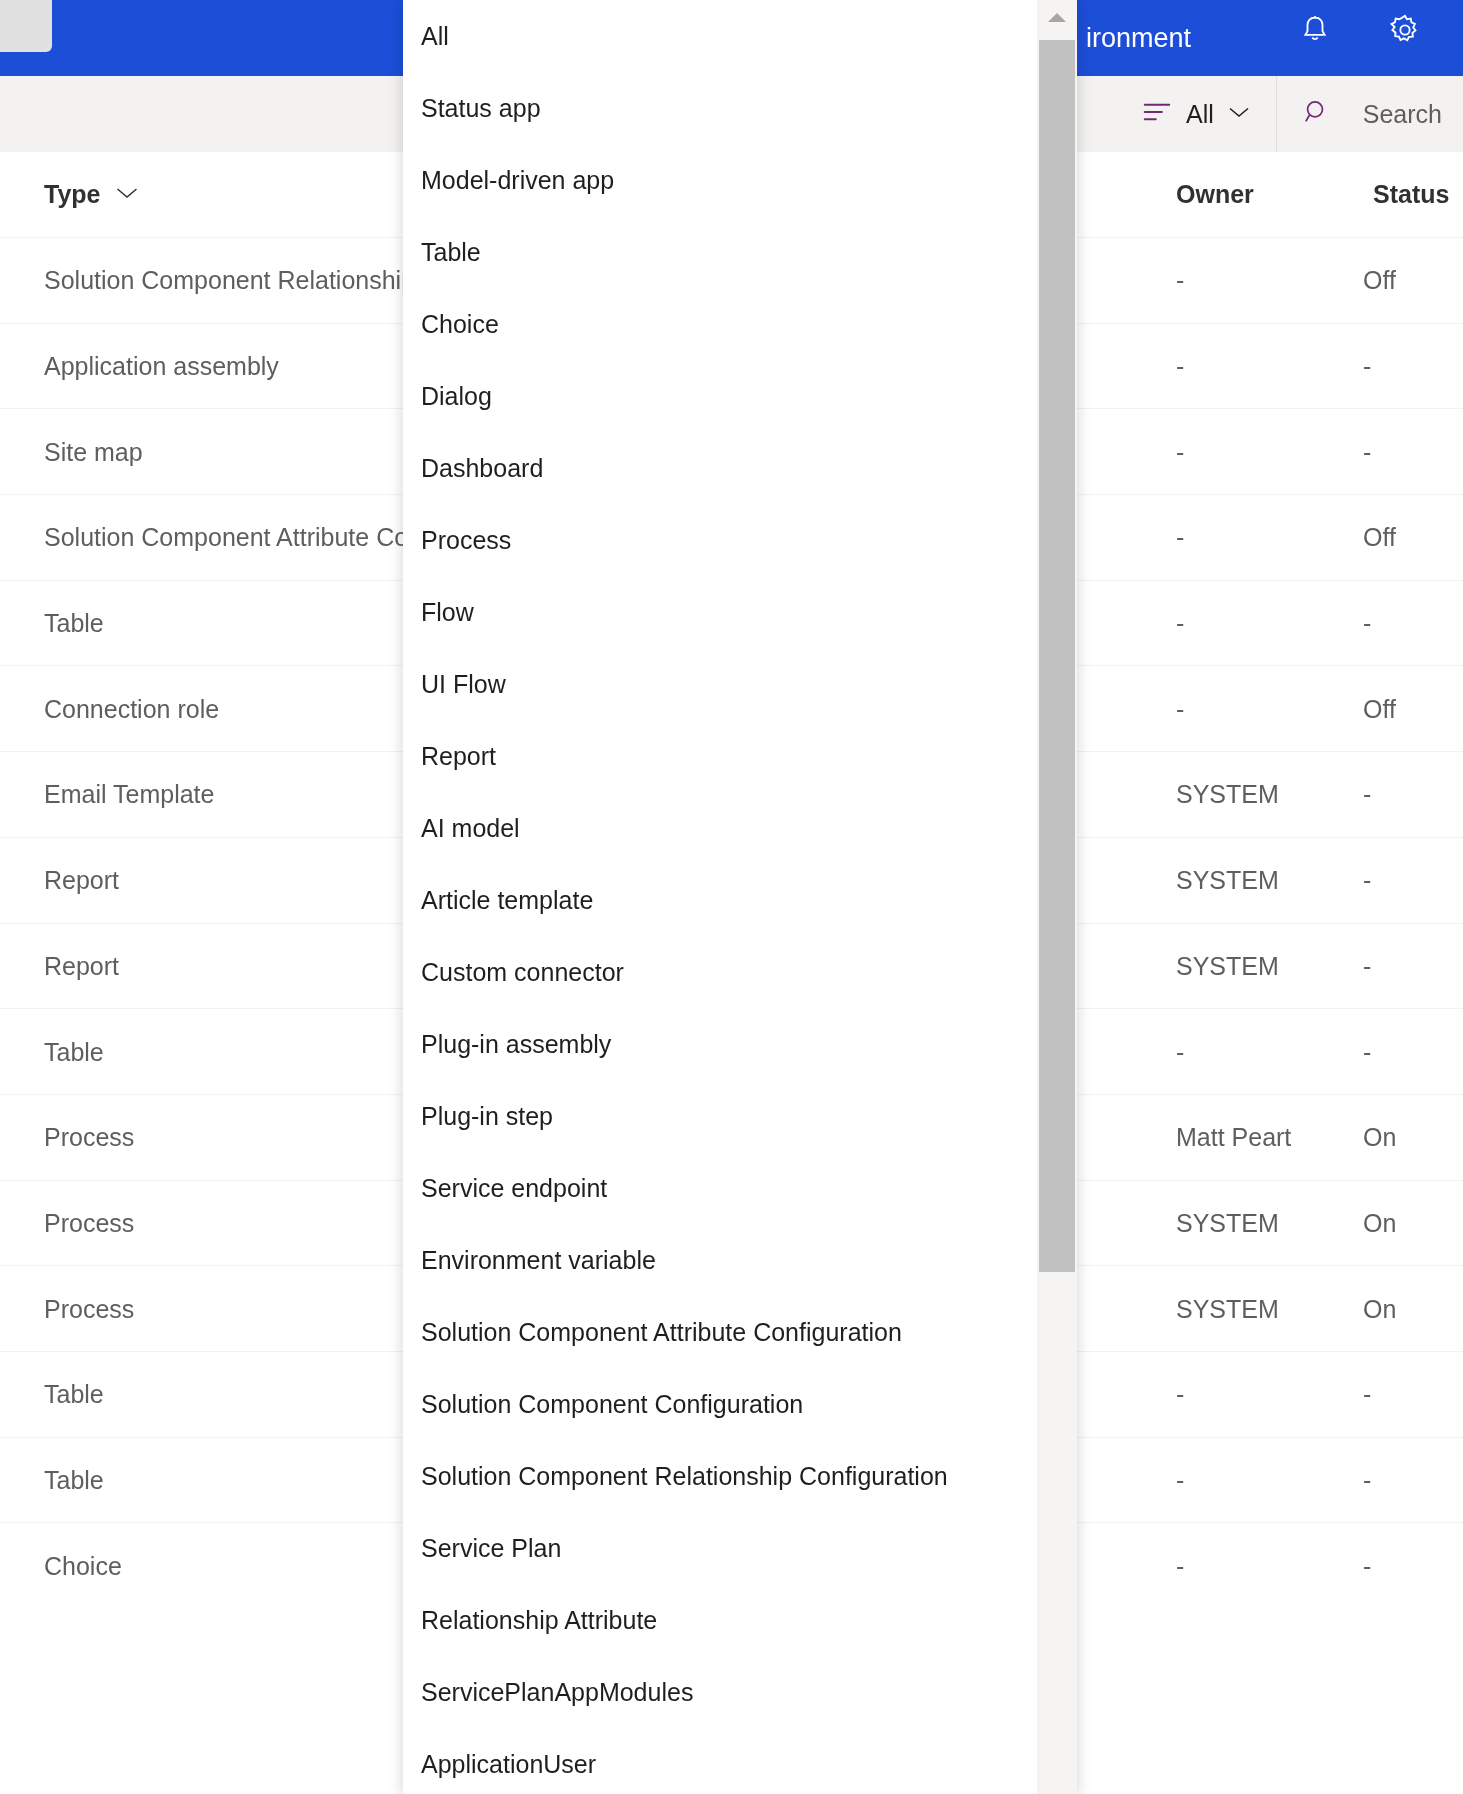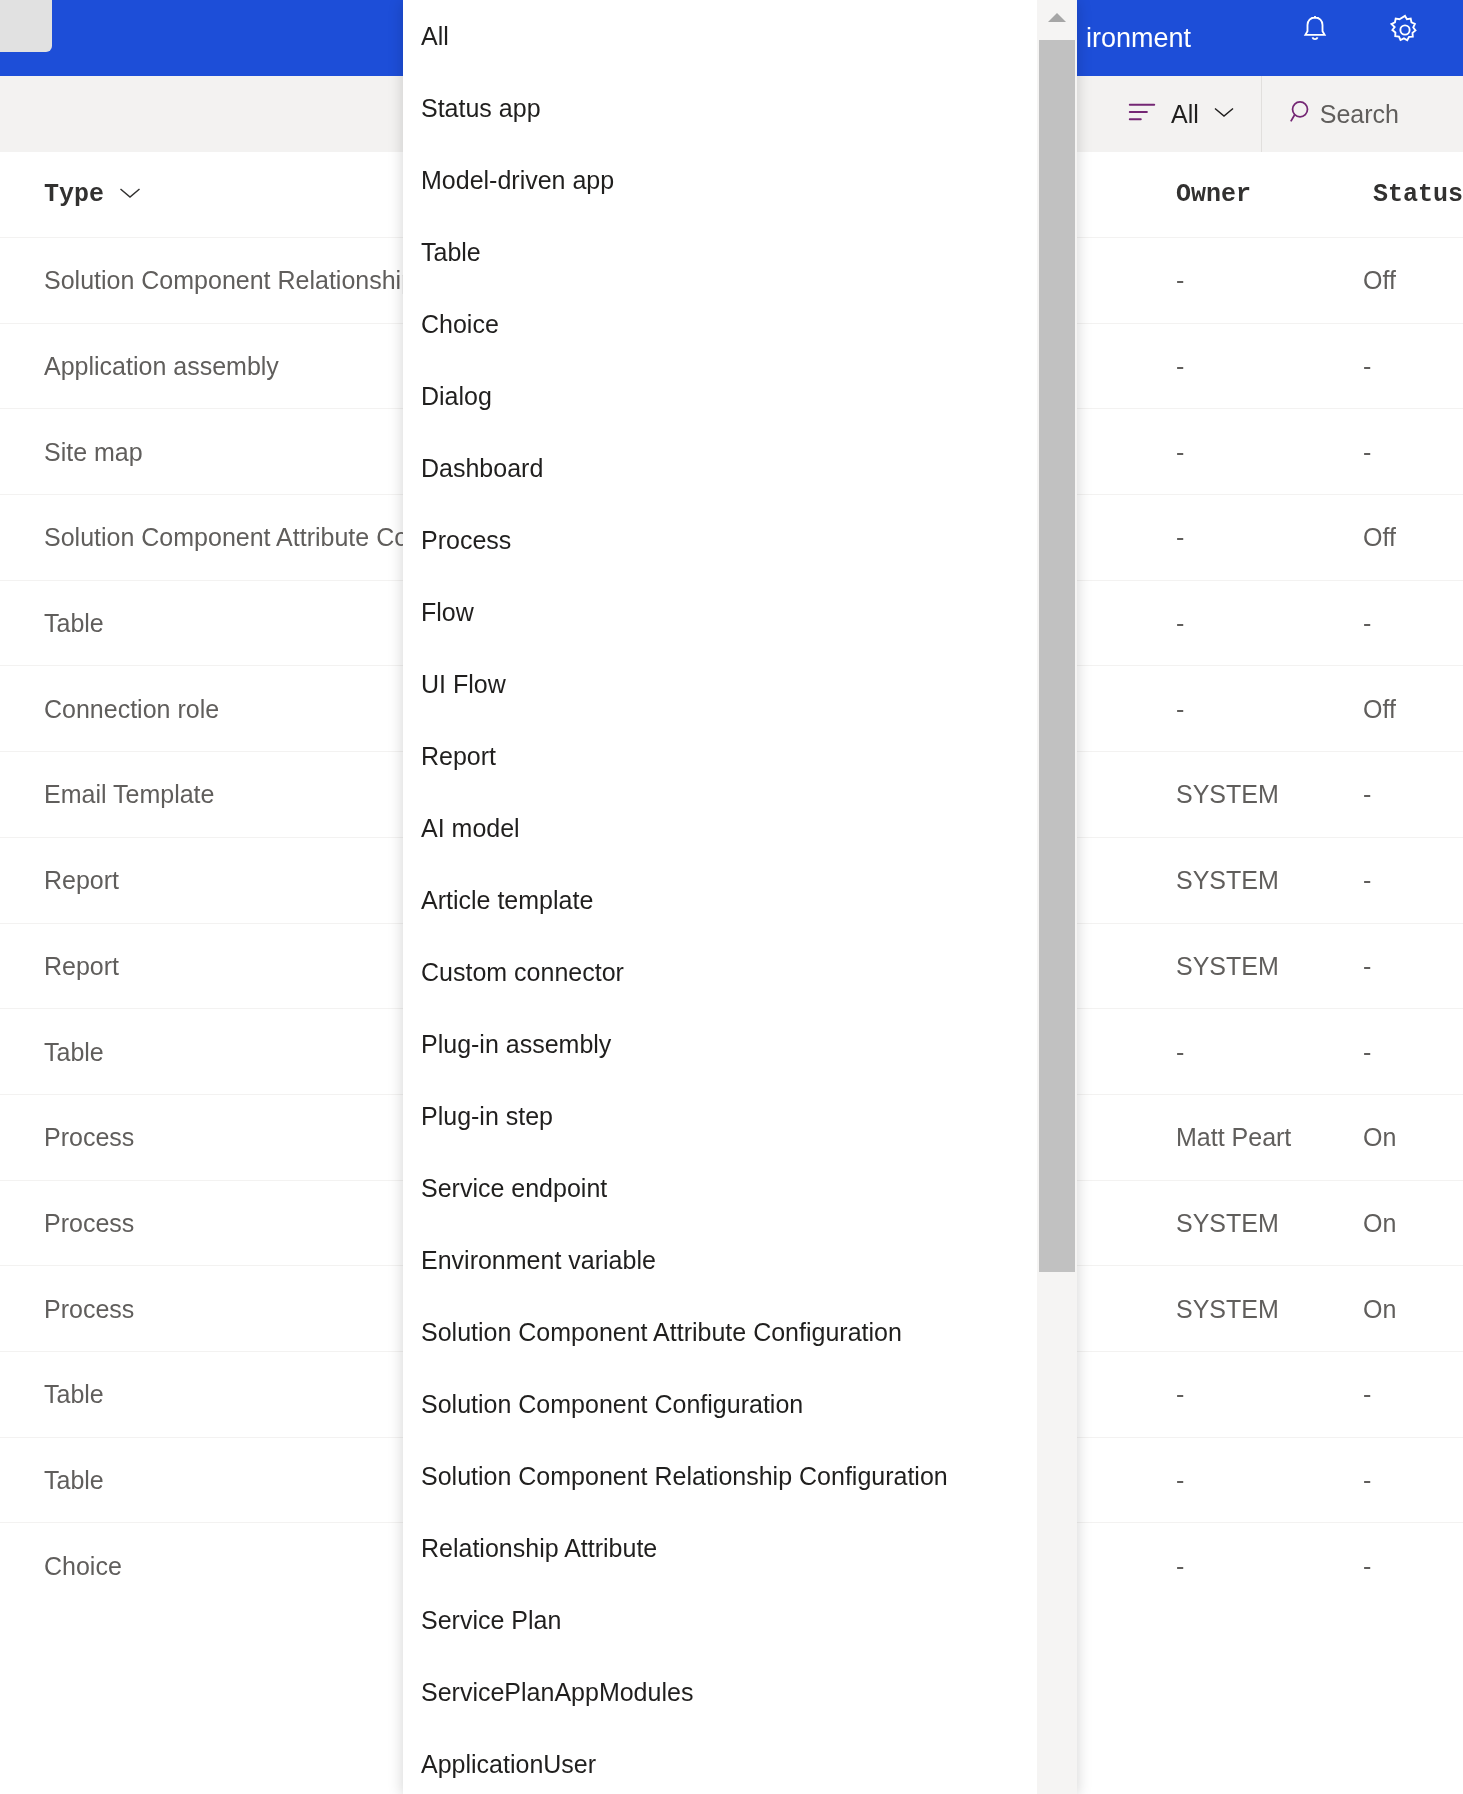--- a/index.html
+++ b/index.html
@@ -65,38 +65,38 @@
   .cmd-filter .filter-label {
     font-size: 25px; color: #201f1e;
   }
   .cmd-divider {
     width: 1px; height: 76px;
     background: #e1dfdd;
   }
   .cmd-search {
     display: flex; align-items: center;
     height: 76px;
-    padding: 0 64px 0 26px;
-    gap: 4px;
+    padding: 0 21px 0 26px;
+    gap: 32px;
     cursor: text;
   }
   .cmd-search .search-text {
     font-size: 25px; color: #605e5c;
   }
 
   
   .grid {
     position: absolute; left: 0; top: 152px;
     width: 1463px; height: 1642px;
     background: #ffffff;
   }
   .grid-head {
     position: relative;
     height: 85px;
-    display: flex; align-items: center; font-family: Liberation Mono, monospace;
+    display: flex; align-items: center;
   }
   .col-type   { position: absolute; left: 44px;  display: flex; align-items: center; gap: 14px; cursor: pointer; }
   .col-owner  { position: absolute; left: 1176px; }
   .col-status { position: absolute; left: 1373px; }
   .grid-head .hdr {
     font-size: 25px; color: #323130; font-weight: 600;
   }
   .grid-row {
     position: relative;
     height: 85.7px;
@@ -327,22 +327,22 @@
         <div class="dd-item">AI model</div>
         <div class="dd-item">Article template</div>
         <div class="dd-item">Custom connector</div>
         <div class="dd-item">Plug-in assembly</div>
         <div class="dd-item">Plug-in step</div>
         <div class="dd-item">Service endpoint</div>
         <div class="dd-item">Environment variable</div>
         <div class="dd-item">Solution Component Attribute Configuration</div>
         <div class="dd-item">Solution Component Configuration</div>
         <div class="dd-item">Solution Component Relationship Configuration</div>
+        <div class="dd-item">Service Plan</div>
         <div class="dd-item">Relationship Attribute</div>
-        <div class="dd-item">Service Plan</div>
         <div class="dd-item">ServicePlanAppModules</div>
         <div class="dd-item">ApplicationUser</div>
       </div>
     <div class="dd-scrollbar">
       <div class="dd-scroll-up">
         <span>
           <svg width="22" height="13" viewBox="0 0 22 13">
             <path d="M11 2L20 11H2z" fill="#a6a6a6"></path>
           </svg>
         </span>

